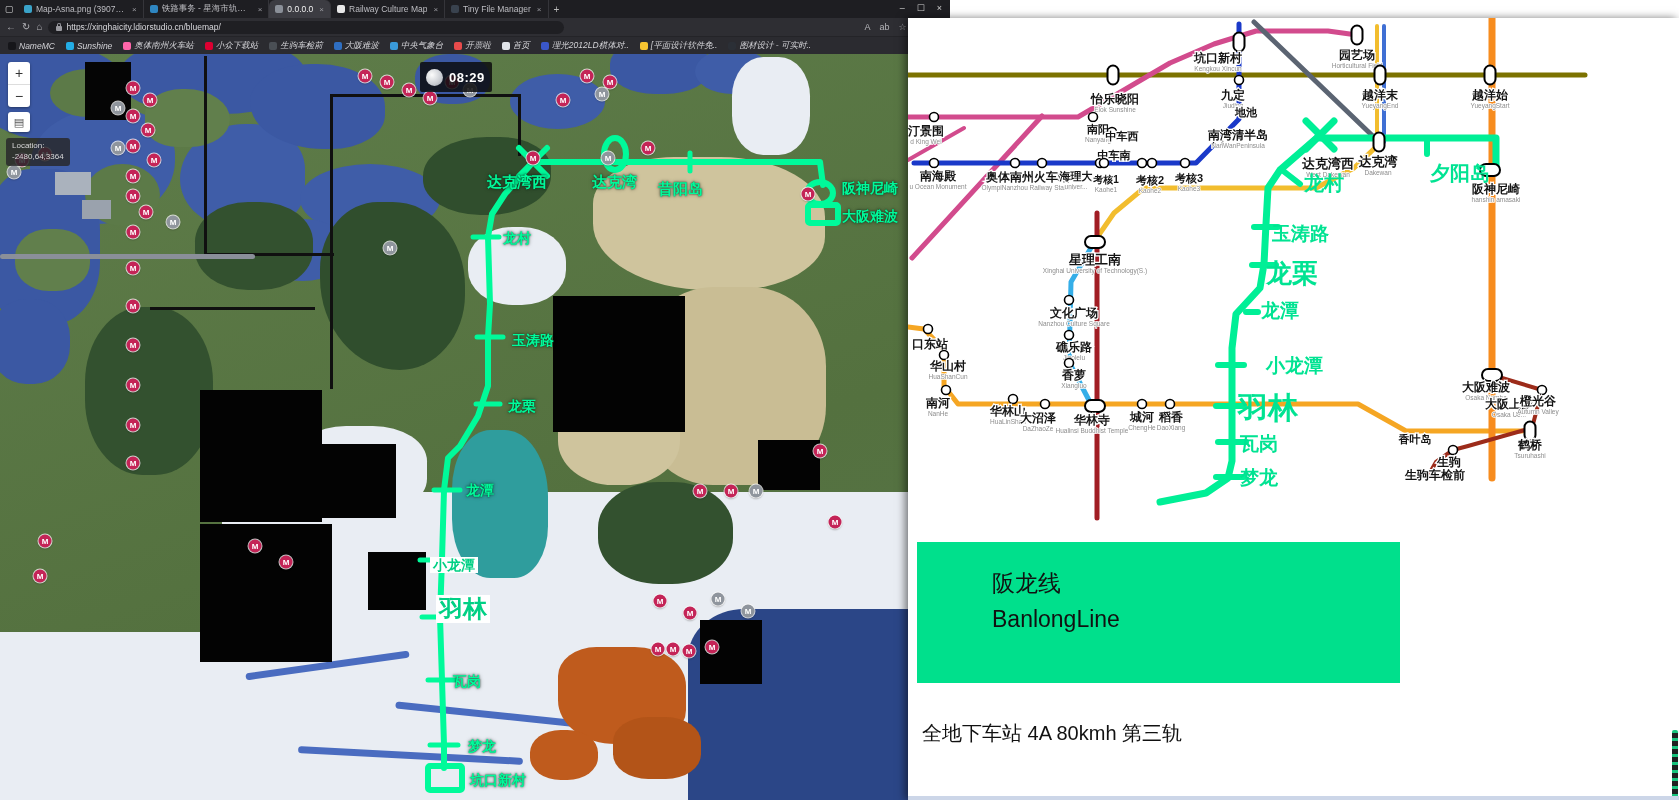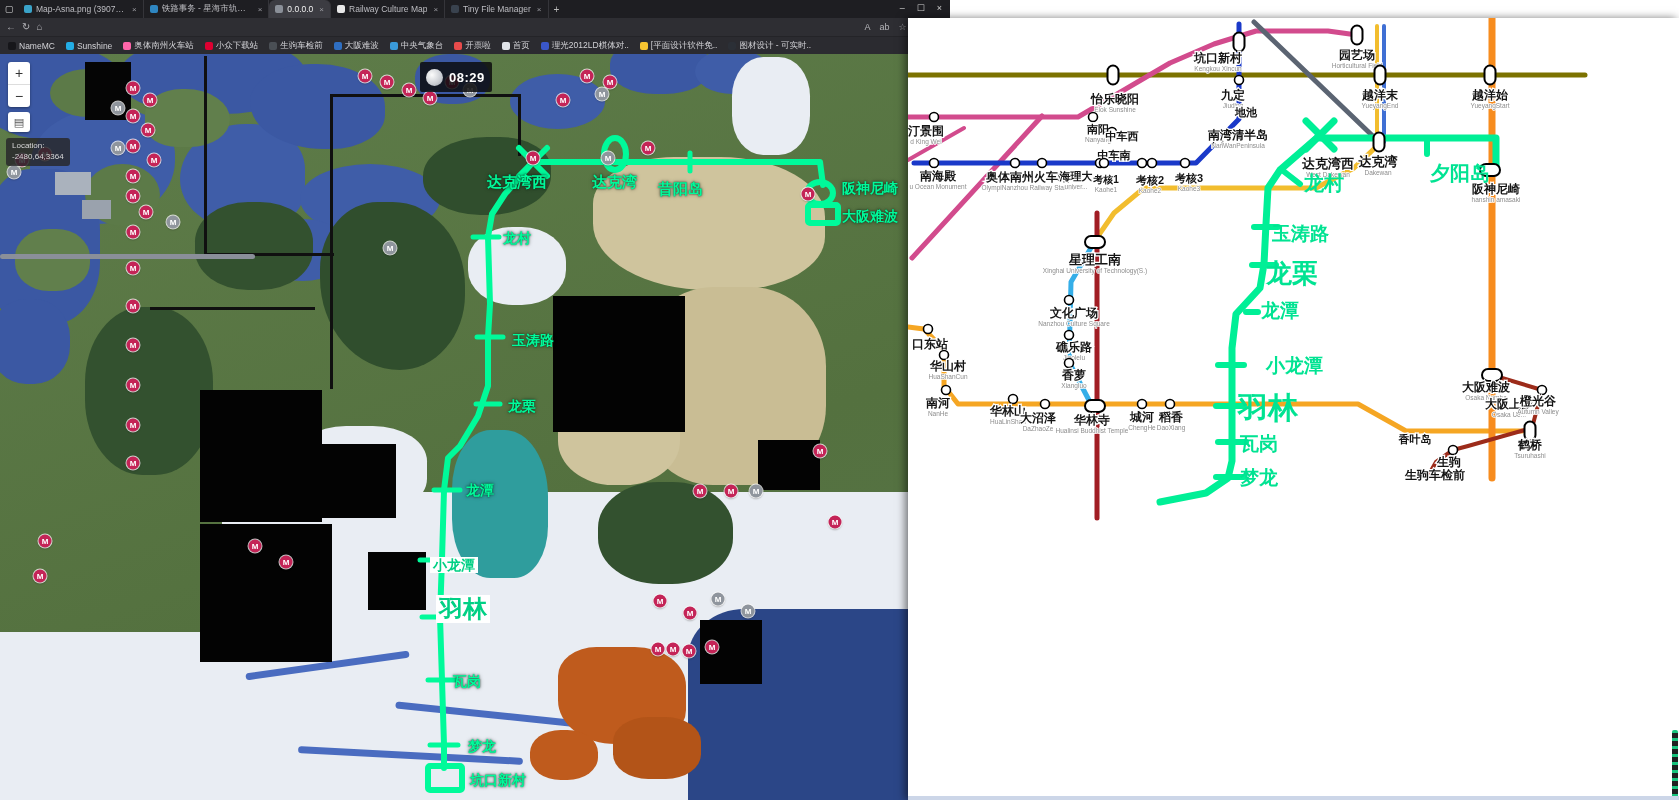--- a/index.html
+++ b/index.html
@@ -18,21 +18,21 @@
   .newtab{display:flex;align-items:center;justify-content:center;width:16px;color:#bbb;font-size:10px;}
   #wctrl{position:absolute;right:4px;top:0;height:16px;display:flex;gap:12px;align-items:center;color:#cfcfcf;font-size:9px;padding:0 4px;}
   #toolbar{position:absolute;left:0;top:18px;width:100%;height:18px;background:#2e2e33;display:flex;align-items:center;gap:6px;padding:0 6px;box-sizing:border-box;}
   .tbi{color:#b5b5ba;font-size:10px;line-height:1;}
   #urlpill{height:13px;background:#1f1f23;border-radius:7px;flex:0 1 500px;display:flex;align-items:center;gap:4px;padding:0 8px;}
   .lock{width:6px;height:5px;background:#9a9aa0;border-radius:1px;position:relative;margin-top:2px;}
   .lock:before{content:"";position:absolute;left:1px;top:-3px;width:4px;height:4px;border:1px solid #9a9aa0;border-bottom:none;border-radius:3px 3px 0 0;box-sizing:border-box;}
   #urltext{font-size:8.5px;color:#d8d8dc;white-space:nowrap;overflow:hidden;}
   #tbright{margin-left:auto;display:flex;align-items:center;gap:9px;}
   .avatar{width:11px;height:11px;border-radius:50%;background:radial-gradient(circle at 35% 30%,#cfe3ff,#6f9fdd 55%,#2f5fa8);}
-  #bookmarks{position:absolute;left:0;top:36px;width:100%;height:18px;background:#2b2b30;display:flex;align-items:center;gap:11px;padding:0 8px;box-sizing:border-box;border-top:1px solid #242428;}
+  #bookmarks{position:absolute;left:0;top:36px;width:100%;height:18px;background:#2b2b30;display:flex;align-items:center;gap:11px;padding:0 8px;box-sizing:border-box;border-top:1px solid #242428;font-style:italic;}
   .bm{display:flex;align-items:center;gap:3px;flex:0 0 auto;}
   .bm .bfav{width:8px;height:8px;border-radius:2px;}
   .bm .blab{font-size:8.5px;color:#d2d2d6;white-space:nowrap;}
   
   #map{position:absolute;left:0;top:54px;width:950px;height:746px;overflow:hidden;
     background:linear-gradient(160deg,#5f7d4a,#54713f 60%,#58754a);}
   .blob{position:absolute;}
   .speckle{background-image:radial-gradient(circle,rgba(45,75,165,.35) 1px,transparent 1.2px);background-size:7px 7px;}
   .mk{position:absolute;width:13px;height:13px;border-radius:50%;display:flex;align-items:center;justify-content:center;
     font-size:8px;font-weight:bold;color:#fff;transform:translate(-50%,-50%);
@@ -103,20 +103,24 @@
   </div>
   <div id="wctrl">
       <span>–</span>
       <span>☐</span>
       <span>×</span>
     </div>
   <div id="toolbar">
     <span class="tbi">←</span>
     <span class="tbi">↻</span>
     <span class="tbi">⌂</span>
+    <div id="urlpill">
+      <span class="lock"></span>
+      <span id="urltext">https://xinghaicity.ldiorstudio.cn/bluemap/</span>
+    </div>
     <div id="tbright">
       <span id="tbr-icons" style="display:flex;gap:9px;">
           <span class="tbi" style="font-size: 9px;">A</span>
           <span class="tbi" style="font-size: 9px;">ab</span>
           <span class="tbi" style="font-size: 9px;">☆</span>
           <span class="tbi" style="font-size: 9px;">▦</span>
         </span>
       <span class="avatar"></span>
     </div>
   </div>
@@ -480,15 +484,20 @@
       <text x="522" y="162" font-size="20" class="grlab">夕阳岛</text>
       <text x="396" y="172" font-size="20" class="grlab">龙村</text>
       <text x="364" y="222" font-size="19" class="grlab">玉涛路</text>
       <text x="358" y="264" font-size="26" class="grlab">龙栗</text>
       <text x="353" y="299" font-size="19" class="grlab">龙潭</text>
       <text x="358" y="354" font-size="19" class="grlab">小龙潭</text>
       <text x="330" y="400" font-size="30" class="grlab">羽林</text>
       <text x="332" y="432" font-size="19" class="grlab">瓦岗</text>
       <text x="332" y="466" font-size="19" class="grlab">梦龙</text>
     </svg>
+  <div id="infobox" style="background: rgb(0, 224, 140);">
+    <div class="zh">阪龙线</div>
+    <div class="en">BanlongLine</div>
+  </div>
+  <div id="caption">全地下车站 4A 80kmh 第三轨</div>
   <div id="rscroll"></div>
   <div id="botstrip"></div>
 </div>
 
 </body></html>

